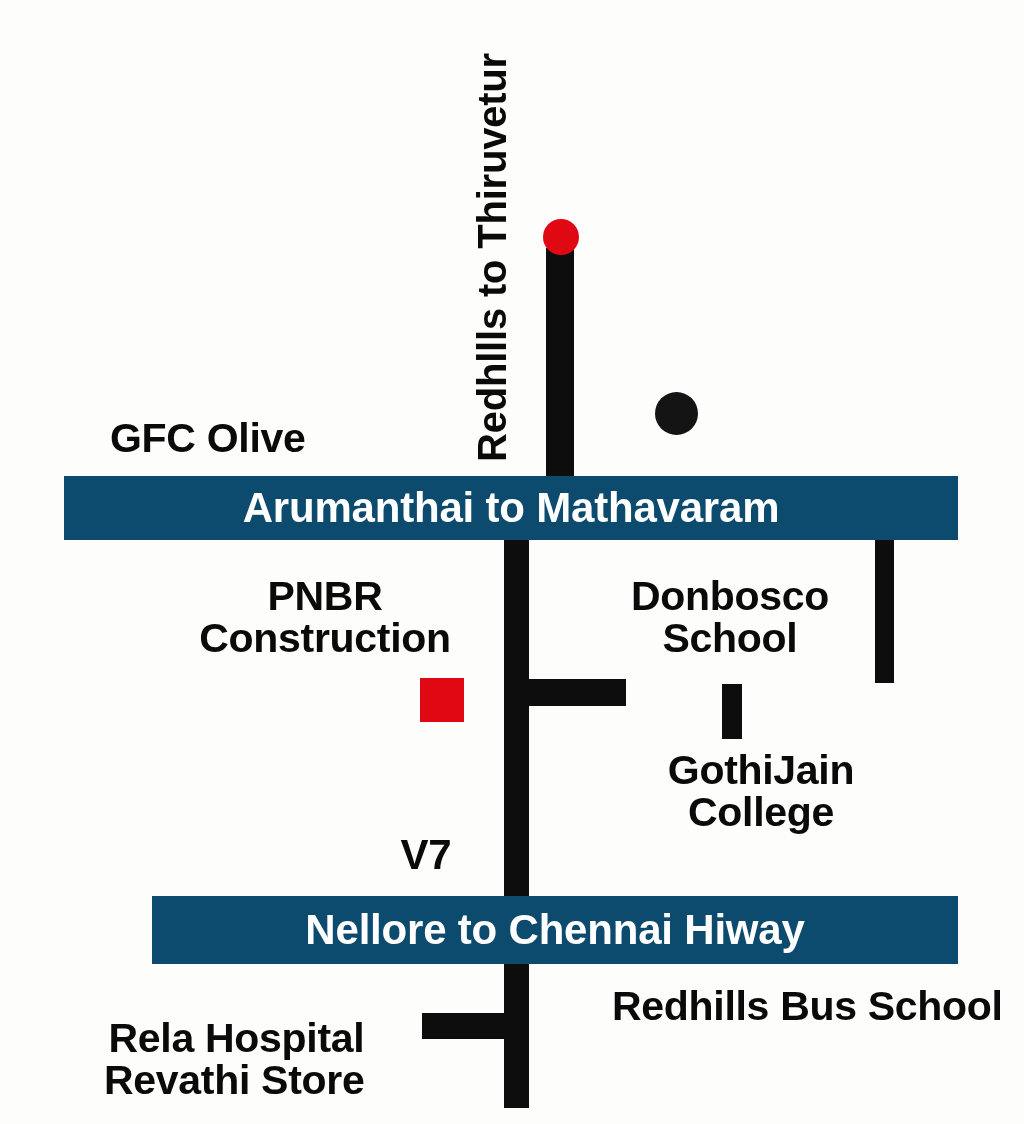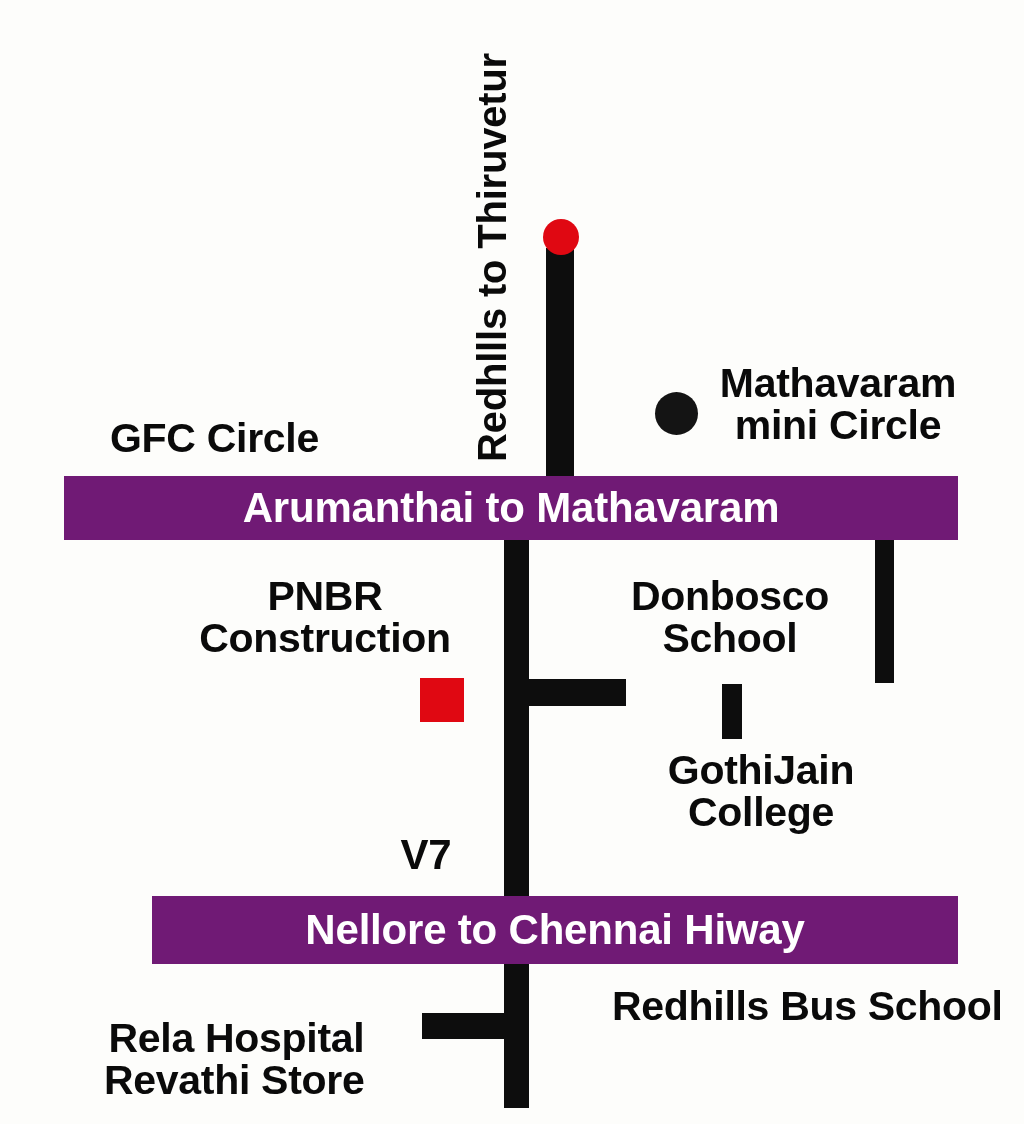--- a/index.html
+++ b/index.html
@@ -19,21 +19,21 @@
     overflow: hidden;
   }
 
   
   .road {
     position: absolute;
     background: #0d0d0d;
   }
   .road-band {
     position: absolute;
-    background: #701a75;
+    background: #0c4a6e;
     display: flex;
     align-items: center;
     justify-content: center;
   }
   .road-band-label {
     color: #ffffff;
     font-weight: bold;
     white-space: nowrap;
     letter-spacing: -0.2px;
   }
@@ -103,24 +103,22 @@
 
   <div class="road" style="left:422px; top:1013px; width:85px; height:26px;"></div>
 
   <div class="marker-dot-red" style="left:543px; top:219px; width:36px; height:36px;"></div>
 
   <div class="marker-dot-black" style="left:655px; top:392px; width:43px; height:43px;"></div>
 
   <div class="marker-square-red" style="left:420px; top:678px; width:44px; height:44px;"></div>
 
 
-  <div class="label center" style="left:708px; top:363px; width:260px; font-size:41px;">Mathavaram
-mini Circle</div>
 
-  <div class="label left" style="left:110px; top:418px; font-size:41px;">GFC Circle</div>
+  <div class="label left" style="left:110px; top:418px; font-size:41px;">GFC Olive</div>
 
   <div class="label center" style="left:180px; top:576px; width:290px; font-size:41px;">PNBR
 Construction</div>
 
   <div class="label center" style="left:616px; top:576px; width:228px; font-size:41px;">Donbosco
 School</div>
 
   <div class="label center" style="left:647px; top:750px; width:228px; font-size:41px;">GothiJain
 College</div>
 

